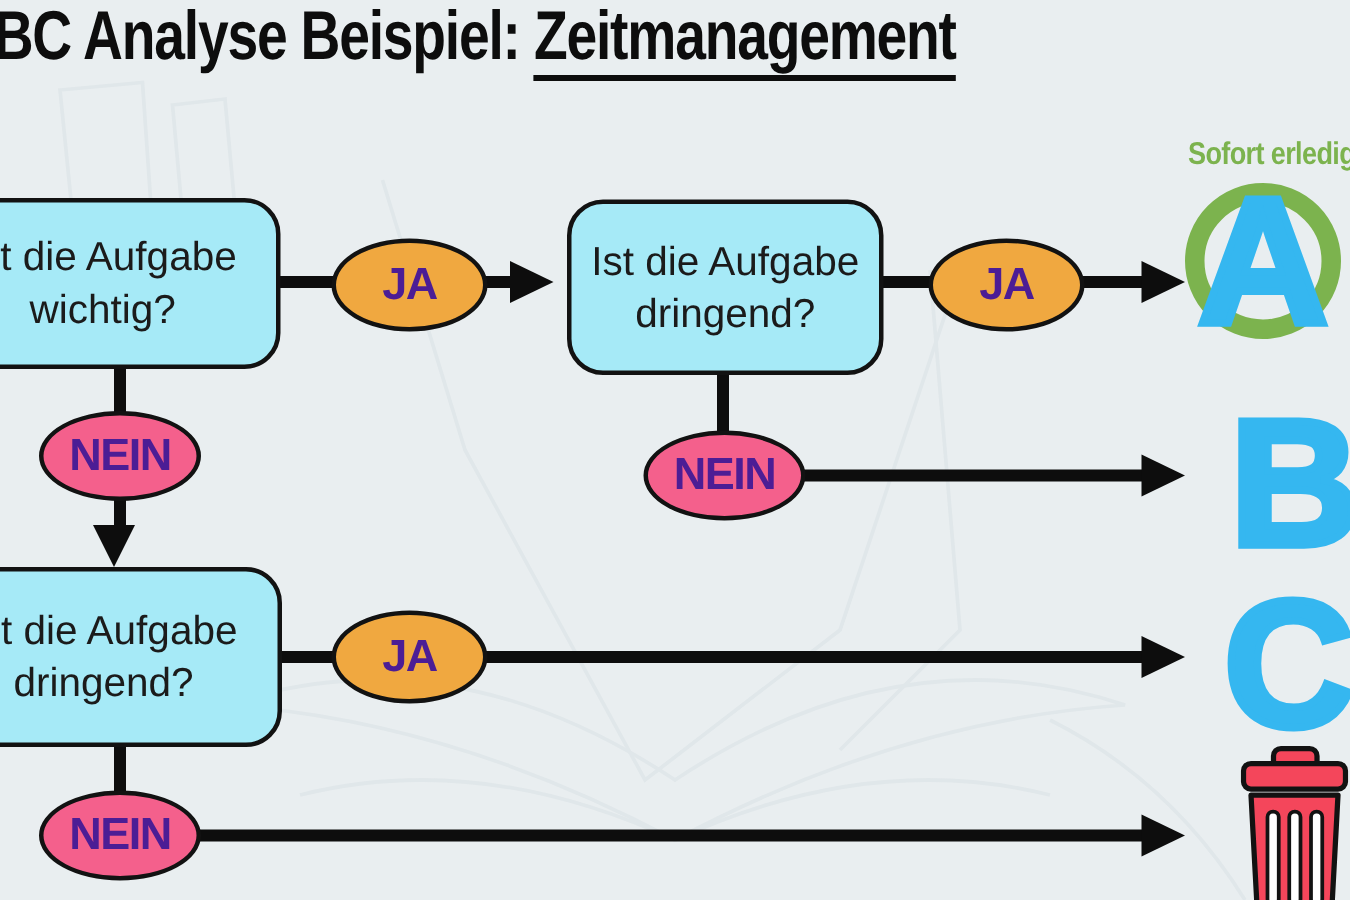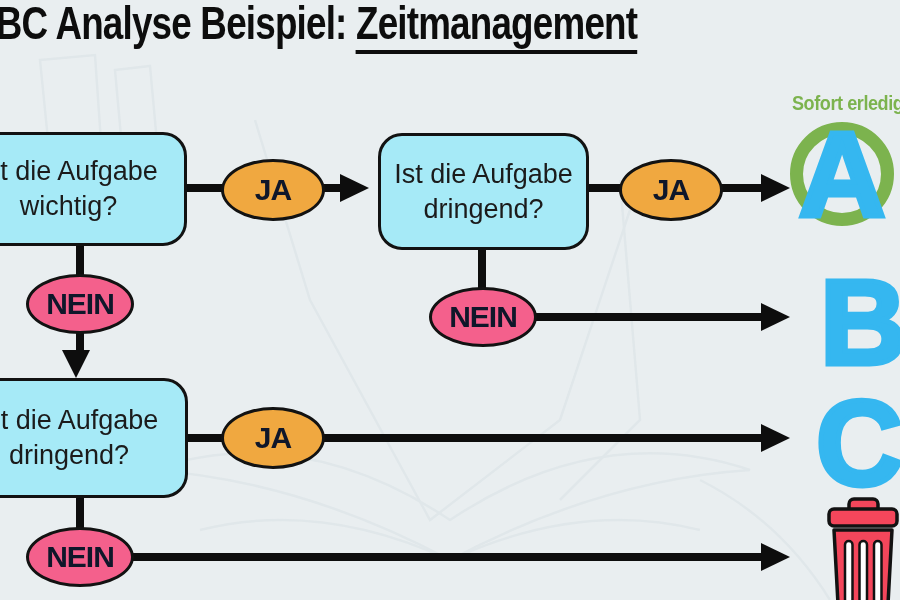--- a/index.html
+++ b/index.html
@@ -39,21 +39,21 @@
     border-top:14px solid transparent; border-bottom:14px solid transparent;
     border-left:29px solid #0d0d0d; }
   .arrow-down { position:absolute; width:0; height:0;
     border-left:14px solid transparent; border-right:14px solid transparent;
     border-top:28px solid #0d0d0d; }
 
   
   .oval {
     position:absolute; border:3.5px solid #121212; border-radius:50%;
     display:flex; align-items:center; justify-content:center;
-    font-weight:bold; font-size:30px; color:#0f172a; letter-spacing:-1px;
+    font-weight:bold; font-size:30px; color:#4c1d95; letter-spacing:-1px;
   }
   .oval.yes { background:#f0a840; width:104px; height:62px; }
   .oval.no  { background:#f4608c; width:108px; height:60px; }
 
   
   .big-letter {
     position:absolute; font-size:120px; font-weight:bold; color:#35b7f0;
     -webkit-text-stroke:5px #35b7f0; line-height:1;
     display:flex; align-items:center; justify-content:center;
   }

